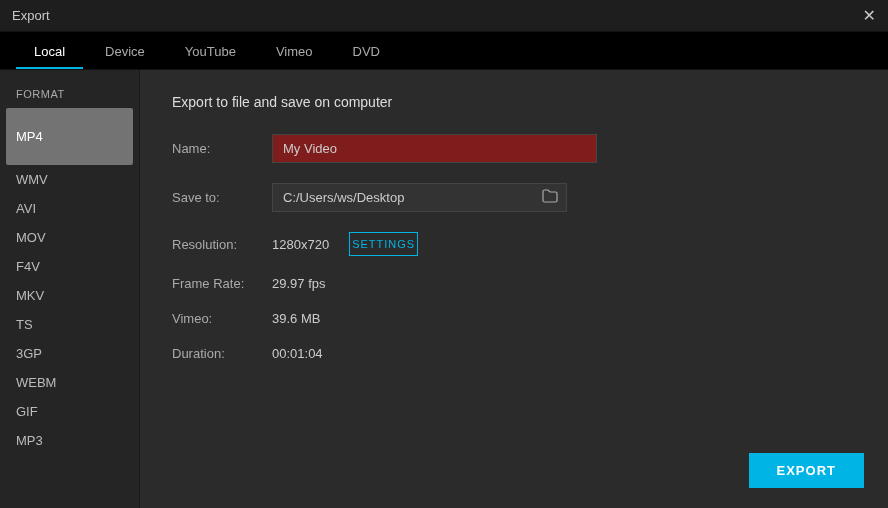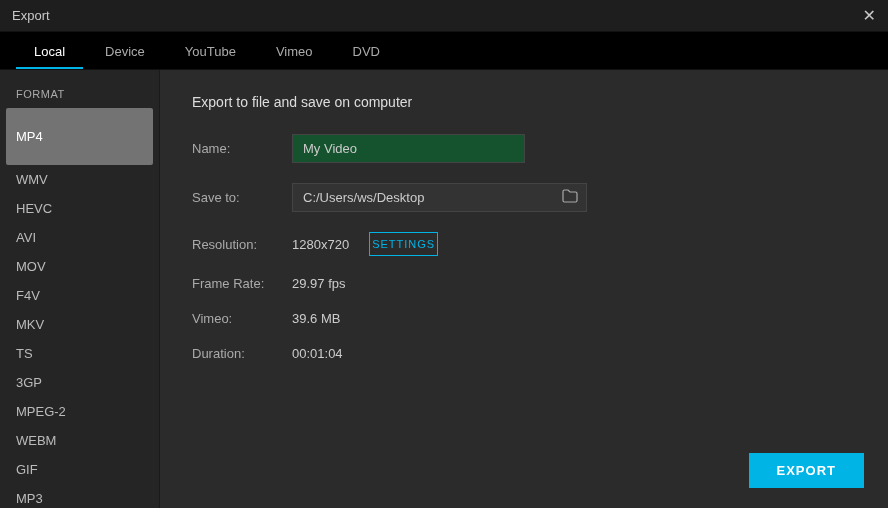--- a/index.html
+++ b/index.html
@@ -59,21 +59,21 @@
     }
 
     
     .main {
       display: flex;
       height: calc(508px - 32px - 38px);
     }
 
     
     .sidebar {
-      width: 160px;
+      width: 140px;
       background: #252525;
       padding: 12px 0;
       border-right: 1px solid #1a1a1a;
     }
     .sidebar-heading {
       color: #aaa;
       font-size: 11px;
       text-transform: uppercase;
       padding: 6px 16px 8px;
       letter-spacing: 0.5px;
@@ -116,26 +116,26 @@
       font-size: 13px;
       flex-shrink: 0;
     }
     .form-value {
       color: #ccc;
       font-size: 13px;
     }
 
     
     .text-input {
-      background: #14532d;
+      background: #7f1d1d;
       border: 1px solid #444;
       color: #ccc;
       padding: 6px 10px;
       font-size: 13px;
-      width: 233px;
+      width: 325px;
       outline: none;
     }
 
     
     .save-to-field {
       display: flex;
       align-items: center;
       background: #333;
       border: 1px solid #444;
       width: 295px;
@@ -207,28 +207,26 @@
   <div class="tab">Vimeo</div>
   <div class="tab">DVD</div>
 </div>
 
 <div class="main">
 
   <div class="sidebar">
     <div class="sidebar-heading">Format</div>
     <div class="sidebar-item active">MP4</div>
     <div class="sidebar-item">WMV</div>
-    <div class="sidebar-item">HEVC</div>
     <div class="sidebar-item">AVI</div>
     <div class="sidebar-item">MOV</div>
     <div class="sidebar-item">F4V</div>
     <div class="sidebar-item">MKV</div>
     <div class="sidebar-item">TS</div>
     <div class="sidebar-item">3GP</div>
-    <div class="sidebar-item">MPEG-2</div>
     <div class="sidebar-item">WEBM</div>
     <div class="sidebar-item">GIF</div>
     <div class="sidebar-item">MP3</div>
   </div>
 
   <div class="content">
     <div class="content-title">Export to file and save on computer</div>
 
     <div class="form-row">
       <div class="form-label">Name:</div>

